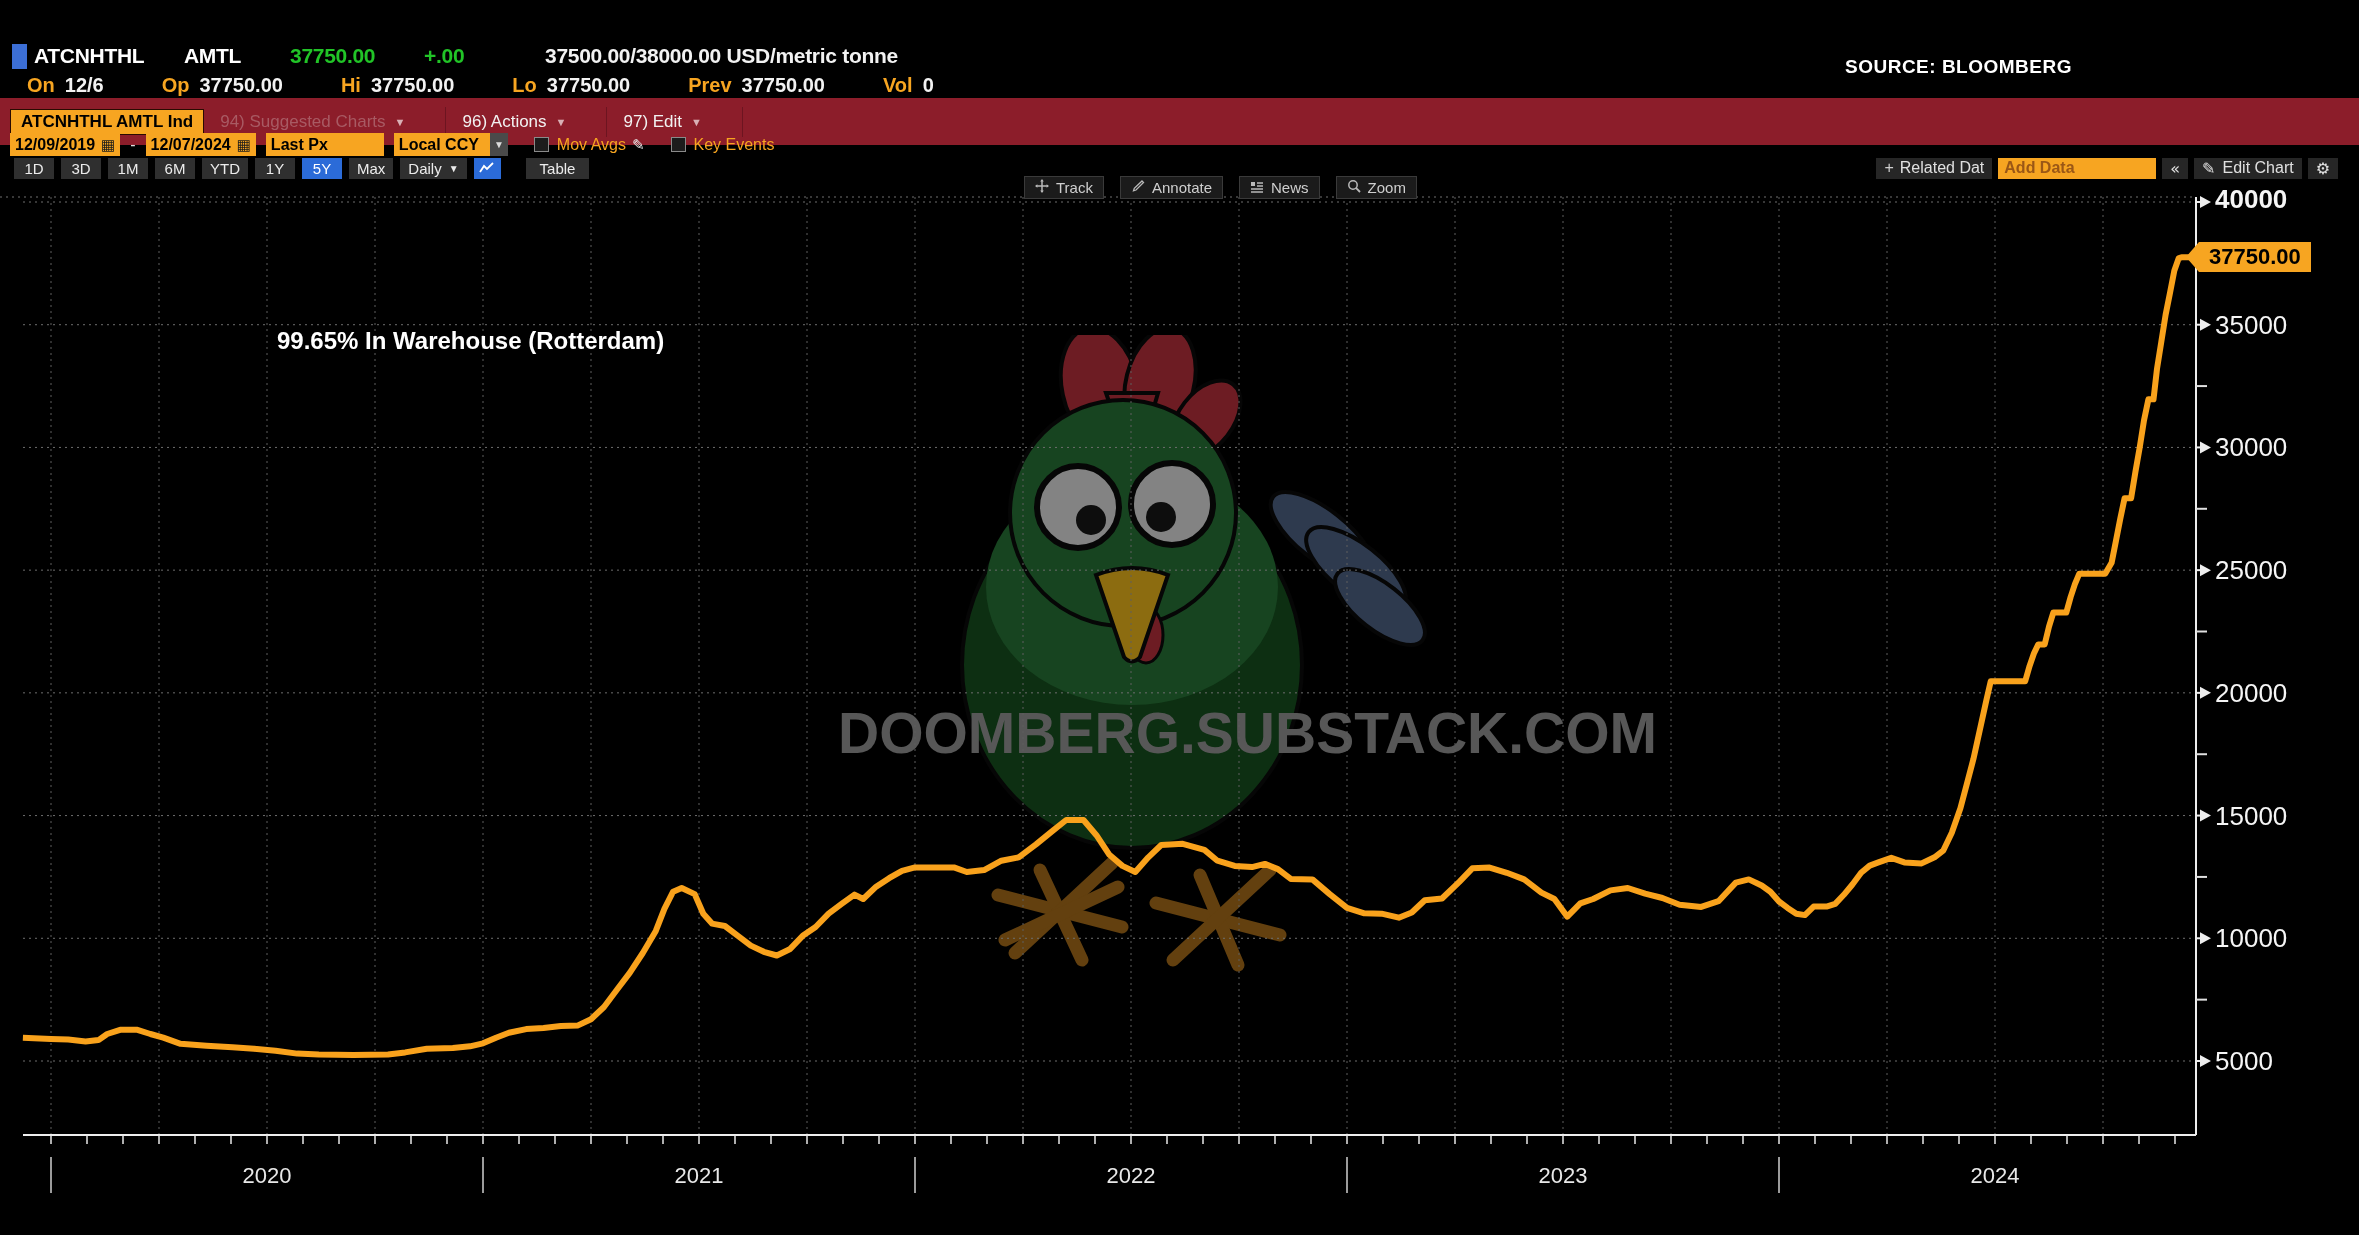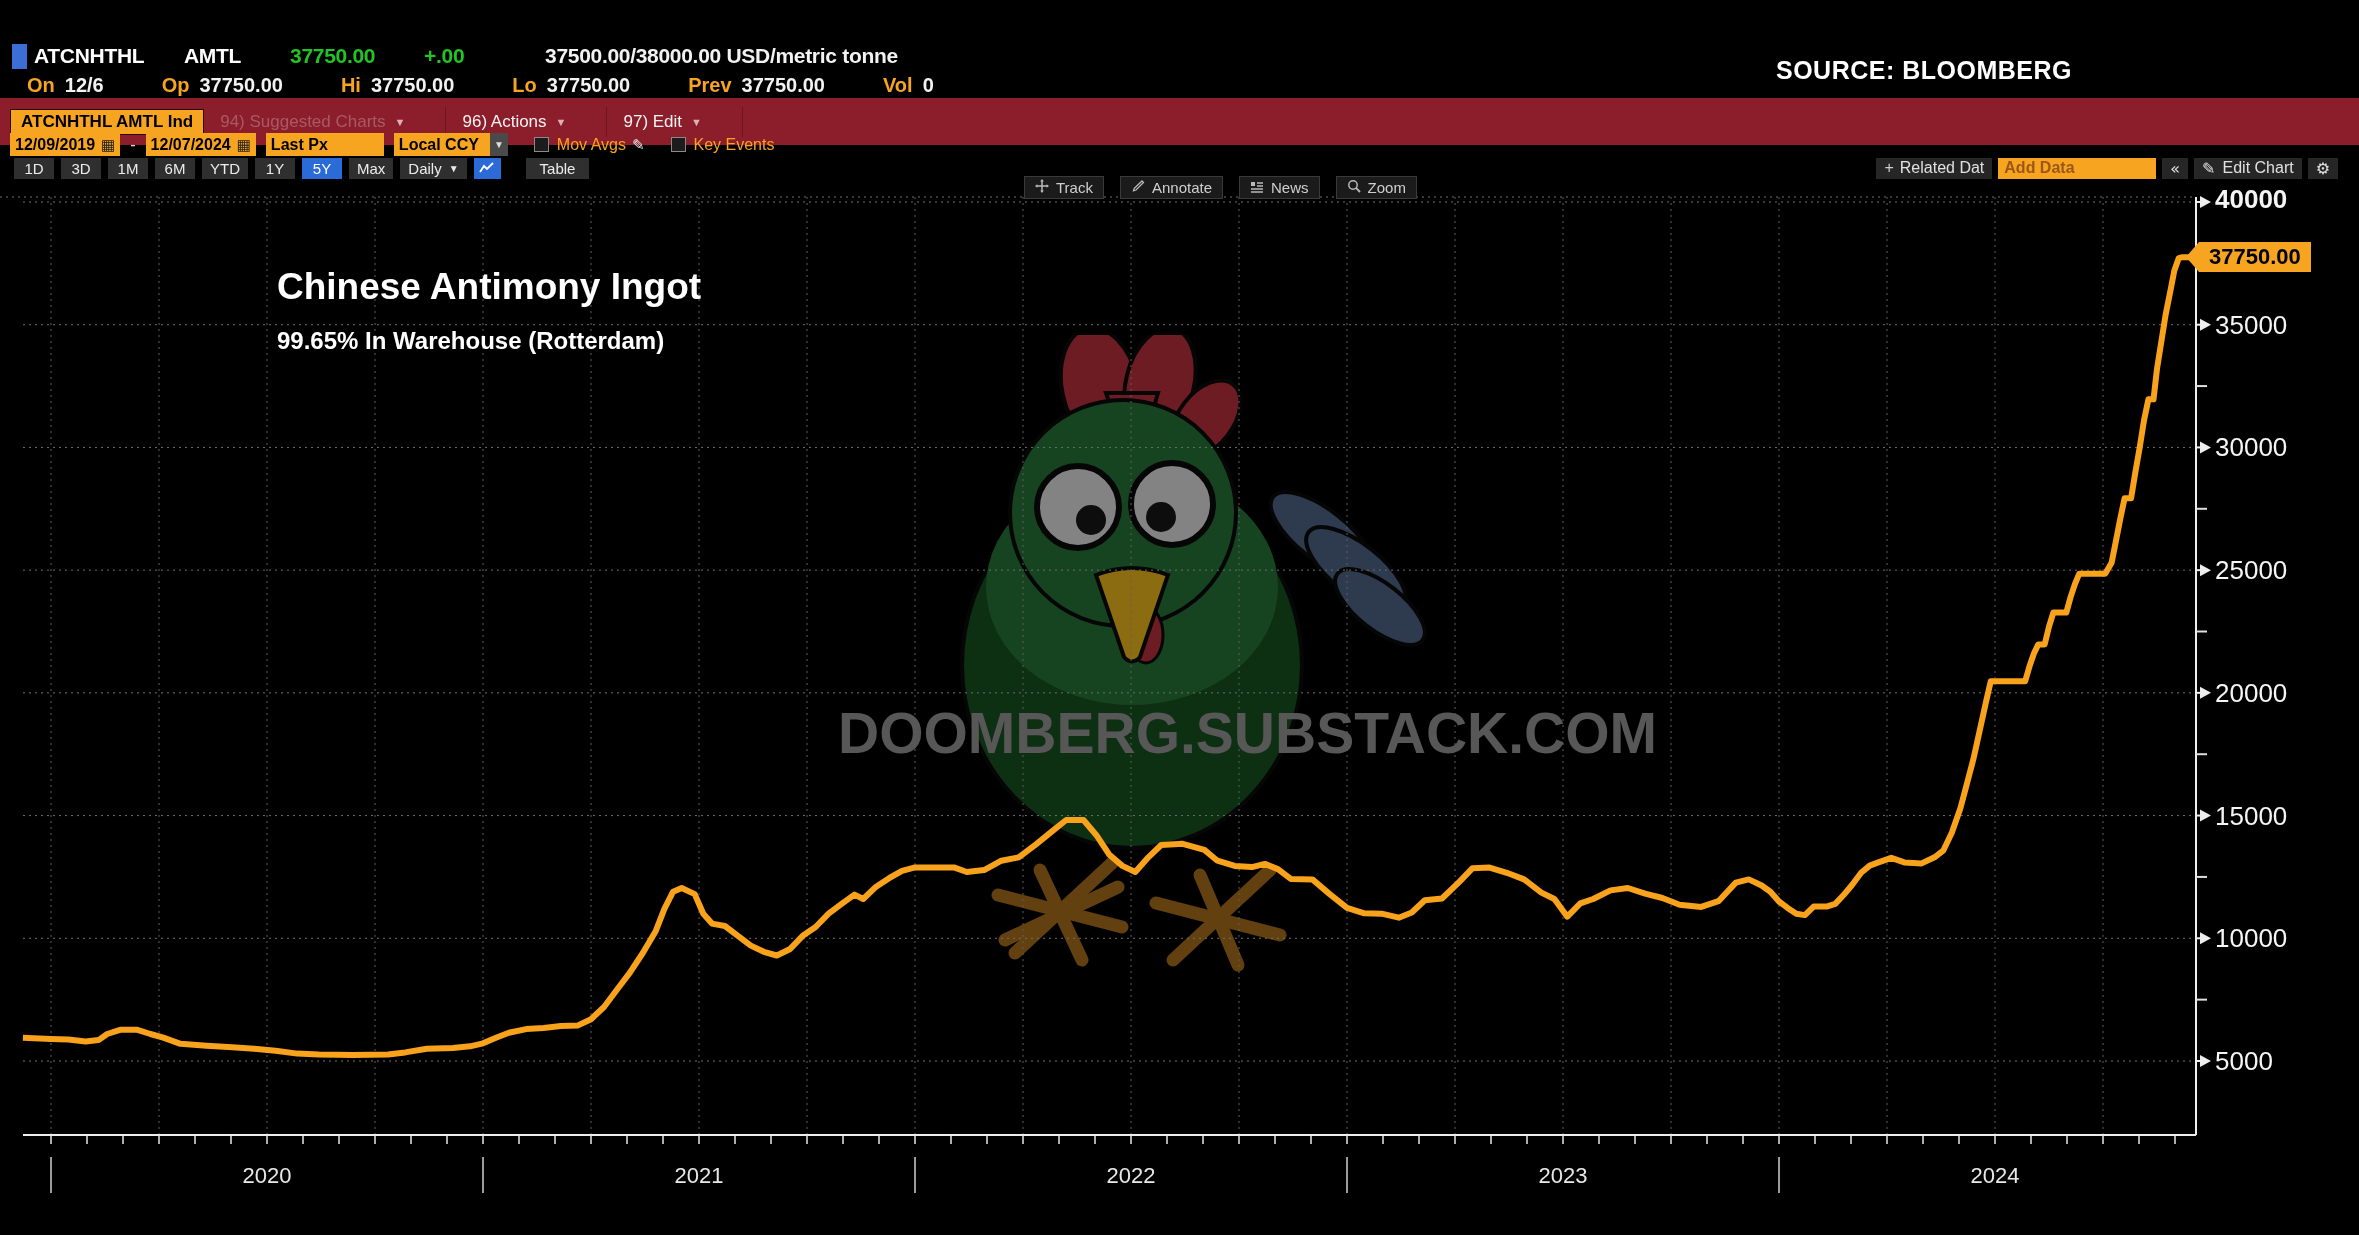--- a/index.html
+++ b/index.html
@@ -10,21 +10,21 @@
   .row1 span{position:absolute;top:0;white-space:nowrap;}
   .chip{position:absolute;left:12px;top:1px;width:15px;height:25px;background:#3c6fd6;}
   .t-ticker{left:34px;color:#fff;}
   .t-ticker2{left:184px;color:#fff;}
   .t-last{left:290px;color:#21c427;}
   .t-chg{left:424px;color:#21c427;}
   .t-quote{left:545px;color:#f2f2f2;font-weight:600;}
   .row2{position:absolute;top:74px;left:27px;height:24px;display:flex;gap:58px;font-size:20px;font-weight:600;white-space:nowrap;}
   .row2 .pair .lbl{color:#f7a521;margin-right:10px;}
   .row2 .pair .val{color:#f2f2f2;}
-  .src{position:absolute;top:56px;right:287px;font-size:25px;font-weight:600;color:#fff;letter-spacing:0.5px;}
+  .src{position:absolute;top:56px;right:287px;font-size:19px;font-weight:600;color:#fff;letter-spacing:0.5px;}
   
   .menubar{position:absolute;top:98px;left:0;width:100%;height:47px;background:#8c1d2a;display:flex;align-items:center;}
   .sec-box{margin-left:10px;background:#f7a521;color:#000;font-size:17px;font-weight:700;padding:2px 10px;border:1px solid #2a0a00;white-space:nowrap;}
   .menu-item{height:30px;display:flex;align-items:center;padding:0 40px 0 16px;border-right:1px solid #6d1420;font-size:17px;white-space:nowrap;}
   .menu-item.dim{color:#a85a63;}
   .menu-item.lit{color:#f2f2f2;}
   .menu-item .arr{font-size:11px;margin-left:9px;color:#d9b0b5;}
   
   .ctrl1{position:absolute;top:132px;left:10px;height:25px;display:flex;align-items:center;gap:10px;font-size:16px;}
   .amberbox{background:#f7a521;color:#000;font-weight:600;height:23px;display:flex;align-items:center;padding:0 5px;white-space:nowrap;}
@@ -356,21 +356,20 @@
       <line x1="2138.9999999999673" y1="1135" x2="2138.9999999999673" y2="1144" stroke="#e8e8e8" stroke-width="1.5"></line>
       <line x1="2175.0000000000327" y1="1135" x2="2175.0000000000327" y2="1144" stroke="#e8e8e8" stroke-width="1.5"></line>
       <line x1="51" y1="1157" x2="51" y2="1193" stroke="#cfcfcf" stroke-width="1.5"></line>
       <line x1="483" y1="1157" x2="483" y2="1193" stroke="#cfcfcf" stroke-width="1.5"></line>
       <line x1="915" y1="1157" x2="915" y2="1193" stroke="#cfcfcf" stroke-width="1.5"></line>
       <line x1="1347" y1="1157" x2="1347" y2="1193" stroke="#cfcfcf" stroke-width="1.5"></line>
       <line x1="1779" y1="1157" x2="1779" y2="1193" stroke="#cfcfcf" stroke-width="1.5"></line>
       <path d="M22.9 1037.7L51.0 1038.9L68.3 1039.6L85.6 1041.4L98.5 1040.1L107.2 1034.0L120.1 1029.8L137.4 1029.8L150.4 1034.0L163.3 1037.7L180.6 1043.8L206.5 1045.8L232.4 1047.3L254.0 1048.7L275.6 1050.7L297.2 1053.6L318.8 1054.6L353.4 1054.9L388.0 1054.6L405.2 1052.4L426.8 1048.7L452.8 1048.0L470.0 1046.3L483.0 1043.3L496.0 1037.7L508.9 1032.8L526.2 1029.1L543.5 1027.9L560.8 1026.1L578.0 1025.4L591.0 1019.3L604.0 1007.0L616.9 989.8L629.9 972.6L642.8 953.0L655.8 930.9L664.4 908.8L673.1 891.7L681.7 888.0L694.7 894.1L703.3 913.7L712.0 923.6L724.9 926.0L737.9 935.8L750.8 945.6L763.8 951.8L776.8 955.5L789.7 949.3L802.7 935.8L815.6 927.0L828.6 913.7L841.6 903.9L854.5 894.6L863.2 899.0L876.1 886.7L889.1 878.2L902.0 870.8L915.0 867.4L953.9 867.4L966.8 872.0L984.1 870.1L1001.4 860.7L1018.7 857.3L1036.0 844.3L1053.2 830.3L1066.2 820.0L1083.5 820.0L1096.4 835.2L1109.4 854.8L1122.4 865.9L1135.3 872.0L1148.3 857.3L1161.2 845.0L1182.8 843.8L1204.4 849.9L1217.4 860.7L1234.7 865.9L1252.0 867.1L1264.9 863.9L1277.9 869.1L1290.8 878.9L1312.4 879.4L1329.7 894.1L1347.0 907.9L1364.3 913.3L1381.6 913.7L1398.8 917.7L1411.8 912.5L1424.8 900.2L1442.0 898.5L1459.3 881.8L1472.3 868.3L1489.6 867.6L1506.8 872.8L1524.1 879.4L1541.4 892.6L1554.4 899.0L1567.3 916.7L1580.3 903.4L1593.2 899.0L1610.5 890.4L1627.8 888.0L1645.1 893.6L1662.4 898.0L1679.6 904.7L1701.2 906.9L1718.5 901.2L1735.8 882.6L1748.8 879.4L1761.7 885.5L1770.4 891.7L1779.0 901.5L1787.6 907.9L1796.3 913.7L1804.9 915.1L1813.6 906.6L1826.5 906.6L1835.2 903.9L1843.8 894.8L1852.4 884.5L1861.1 872.8L1869.7 865.6L1878.4 862.4L1891.3 857.8L1904.3 862.4L1921.6 863.4L1934.5 857.3L1943.2 850.7L1951.8 832.8L1960.4 808.2L1966.9 783.7L1973.4 759.1L1979.9 729.7L1986.4 700.2L1990.7 681.3L2025.2 681.3L2029.6 665.9L2033.9 653.6L2038.2 644.4L2044.7 644.4L2049.0 626.6L2053.3 612.6L2066.3 612.6L2070.6 597.1L2074.9 584.1L2079.2 573.8L2105.2 573.8L2111.6 562.8L2116.0 540.7L2120.3 518.6L2124.6 498.2L2131.1 498.2L2135.4 472.0L2139.7 447.4L2144.0 420.4L2148.4 399.3L2153.5 399.3L2157.0 368.9L2161.3 341.9L2165.6 314.9L2170.0 292.8L2174.3 270.7L2178.6 258.4L2181.6 257.2L2190.3 257.2" fill="none" stroke="#f9a21c" stroke-width="6" stroke-linejoin="round"></path>
     </svg>
 
-  <div class="title">Chinese Antimony Ingot</div>
   <div class="subtitle">99.65% In Warehouse (Rotterdam)</div>
 
   <div id="y-axis-labels">
       <div class="ylab" style="top: 184px; font-weight: bold;">40000</div>
       <div class="ylab" style="top: 309.714px;">35000</div>
       <div class="ylab" style="top: 432.429px;">30000</div>
       <div class="ylab" style="top: 555.143px;">25000</div>
       <div class="ylab" style="top: 677.857px;">20000</div>
       <div class="ylab" style="top: 800.571px;">15000</div>
       <div class="ylab" style="top: 923.286px;">10000</div>

